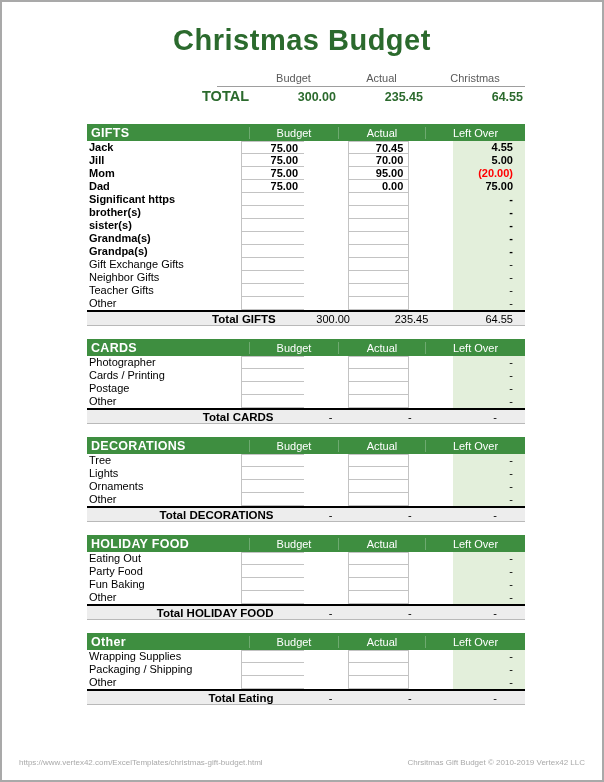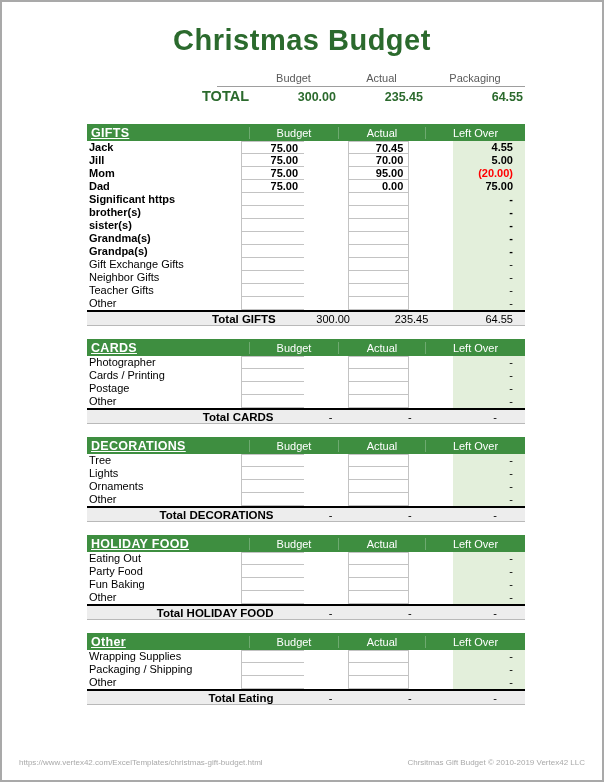--- a/index.html
+++ b/index.html
@@ -32,21 +32,21 @@
   .sgroup{ display:flex; border-bottom:1px solid #9E9E9E; }
   .sgroup .pad1{ width:32px; }
   .sgroup .col{ font-size:11px; color:#5A5A5A; text-align:center; padding-bottom:2px; }
   .svals{ display:flex; align-items:baseline; margin-top:1px; }
   .svals .w0{ text-align:right; font-size:14.5px; font-weight:bold; color:var(--dkgreen); }
   .svals .num{ text-align:right; font-size:12.5px; font-weight:bold; color:var(--dkgreen); padding-right:2px; }
   
   .sections{ margin:20px 0 0 85px; width:438px; }
   .section{ margin-bottom:13px; }
   .bar{ display:flex; align-items:center; height:17px; background:var(--green); color:#fff; }
-  .bar .name{ width:162px; font-weight:bold; font-size:12.5px; padding-left:4px; letter-spacing:.3px;text-decoration:underline; }
+  .bar .name{ width:162px; font-weight:bold; font-size:12.5px; padding-left:4px; letter-spacing:.3px; }
   .bar .col{ font-size:11px; text-align:center; border-left:1px solid rgba(255,255,255,.25); }
   .rows .row{ display:flex; height:13px; line-height:12.5px; font-size:11px;gap:44px; }
   .row .label{ width:162px; padding-left:2px; white-space:nowrap; }
   .row .bcell{ width:89px; border-left:1px solid var(--cellb); border-bottom:1px solid var(--cellb);
                text-align:right; padding-right:6px; background:#fff; }
   .row .acell{ width:87px; border-left:1px solid var(--cellb); border-right:1px solid var(--cellb);
                border-bottom:1px solid var(--cellb); text-align:right; padding-right:5px; background:#fff; }
   .rows .row:first-child .bcell, .rows .row:first-child .acell{ border-top:1px solid var(--cellb); }
   .row .locell{ width:100px; background:var(--lobg); text-align:right; padding-right:12px; }
   .row.bold{ font-weight:bold; }
@@ -67,21 +67,21 @@
 
 <h1 class="title">Christmas Budget</h1>
 
 <div class="summary">
   <div class="shead">
     <div class="pad0"></div>
     <div class="sgroup">
       <div class="pad1"></div>
       <div class="col w1">Budget</div>
       <div class="col w2">Actual</div>
-      <div class="col w3">Packaging</div>
+      <div class="col w3">Christmas</div>
     </div>
   </div>
   <div class="svals">
     <div class="w0">TOTAL</div>
     <div class="num w1">300.00</div>
     <div class="num w2">235.45</div>
     <div class="num w3">64.55</div>
   </div>
 </div>
 

